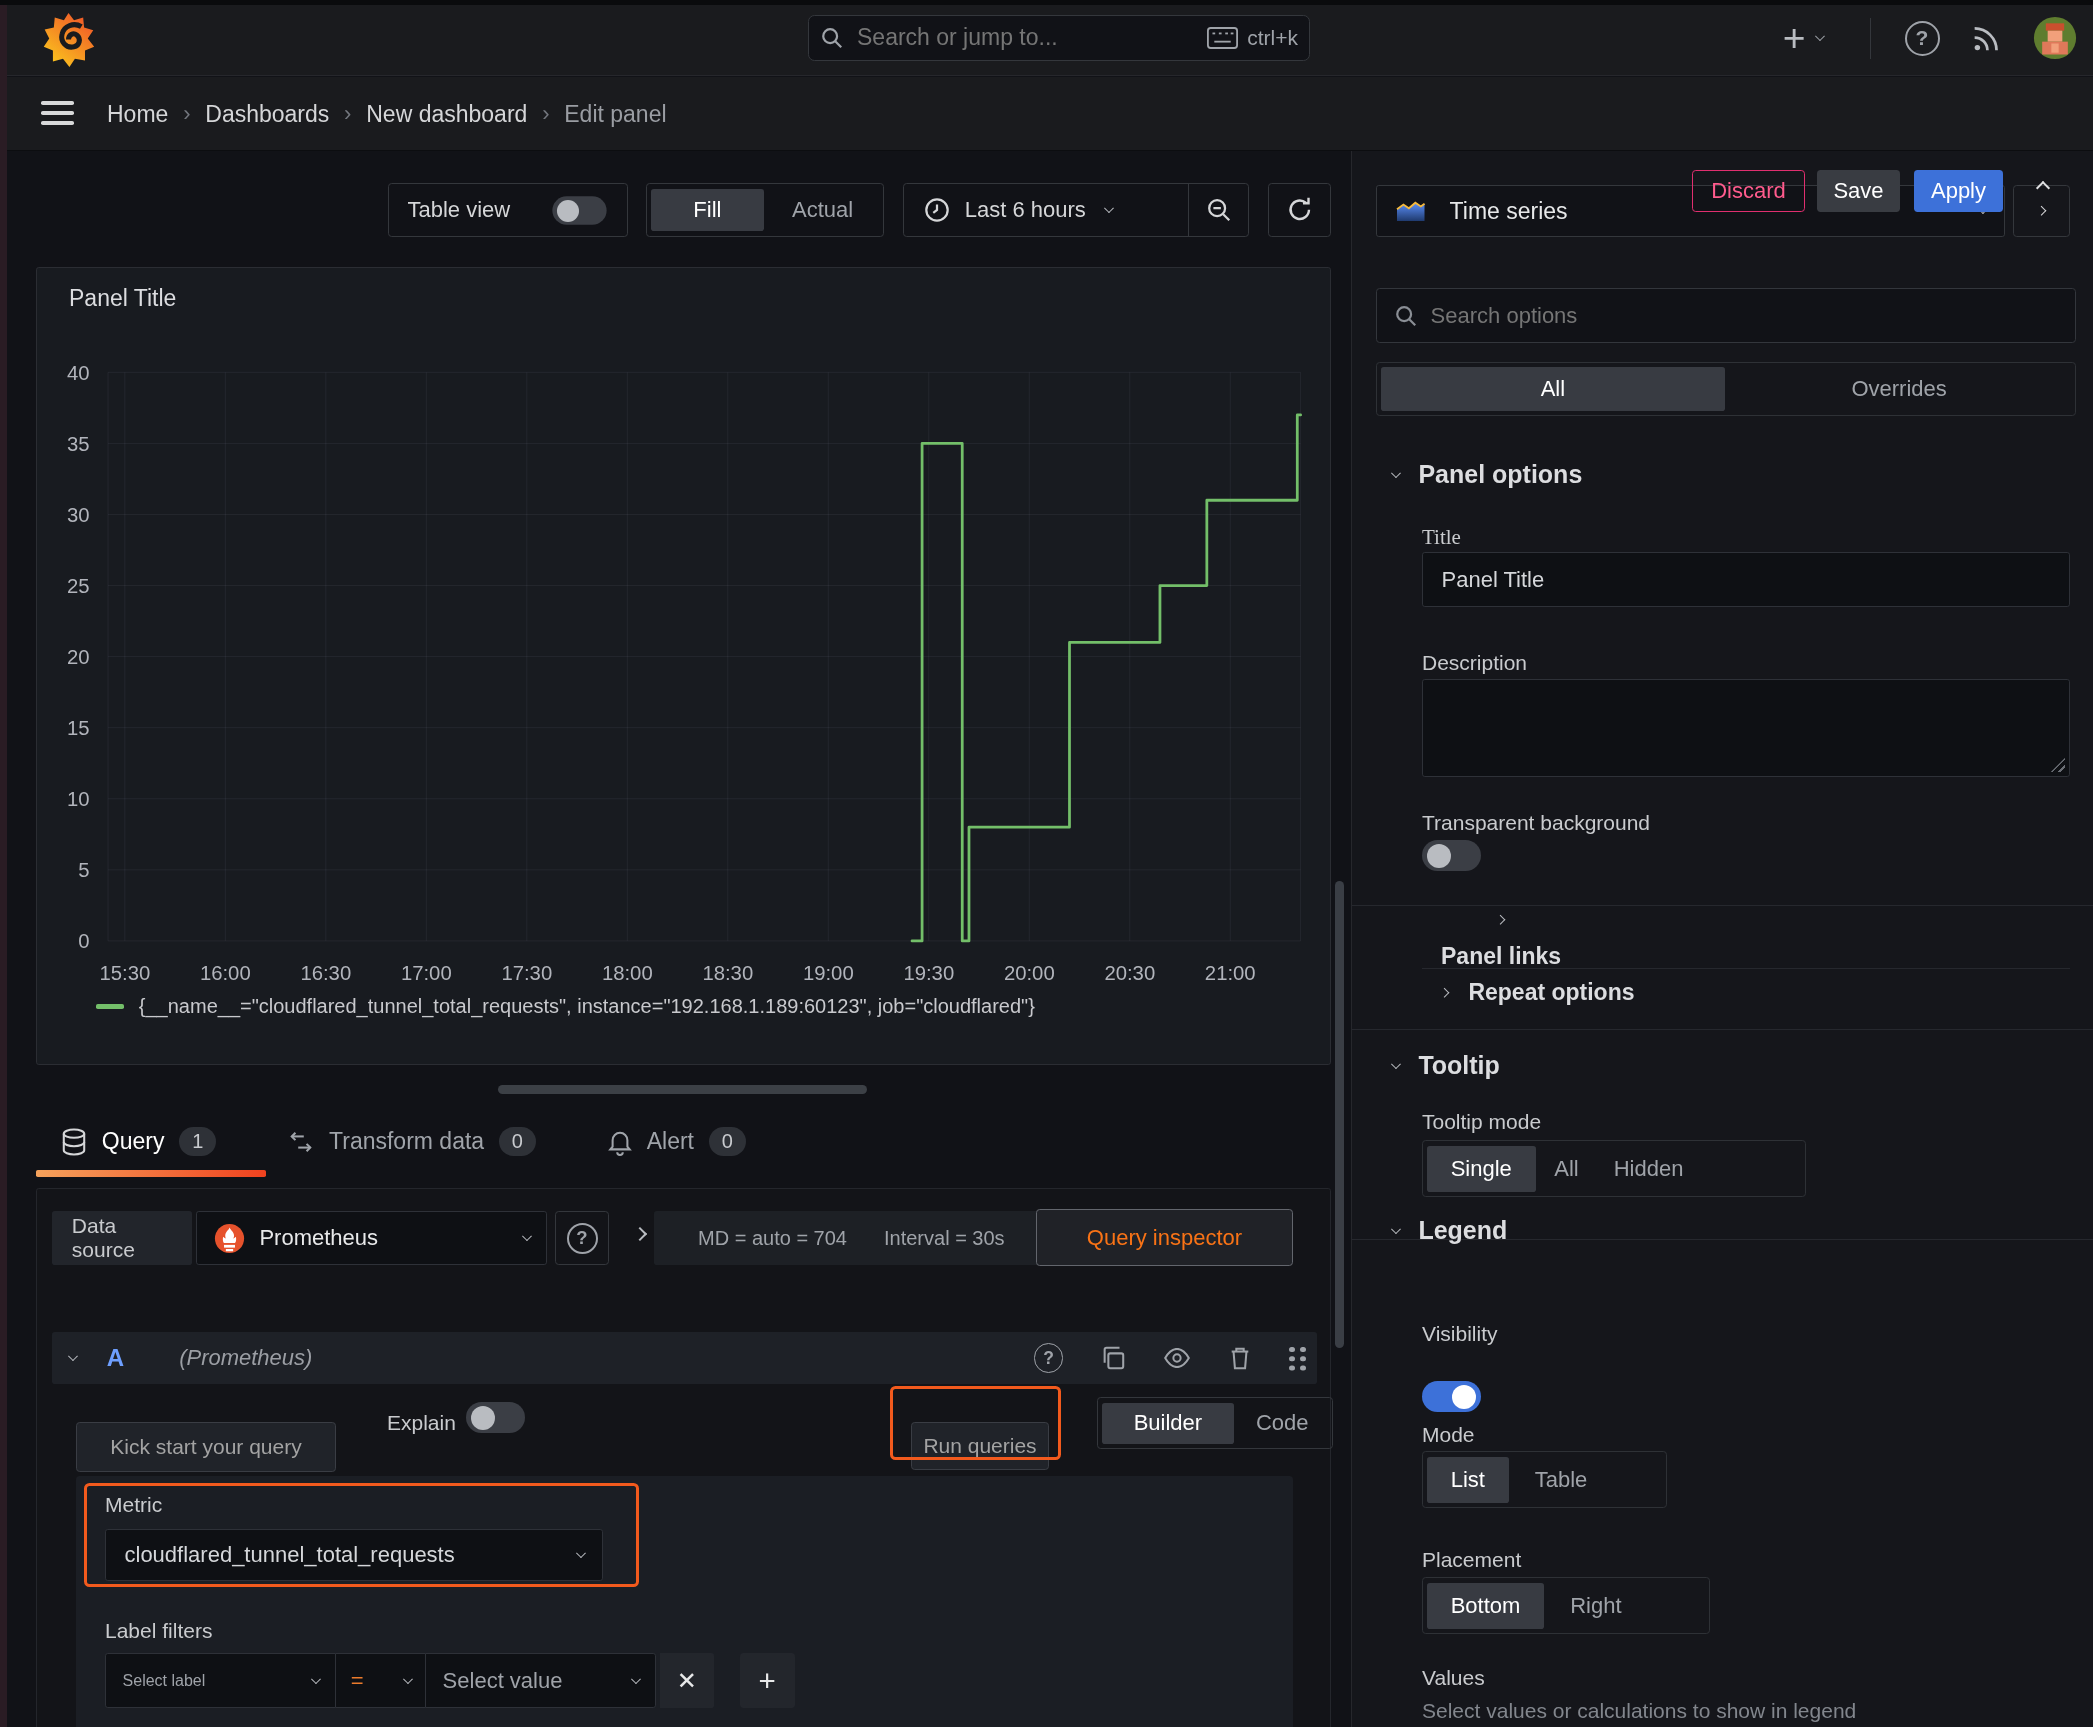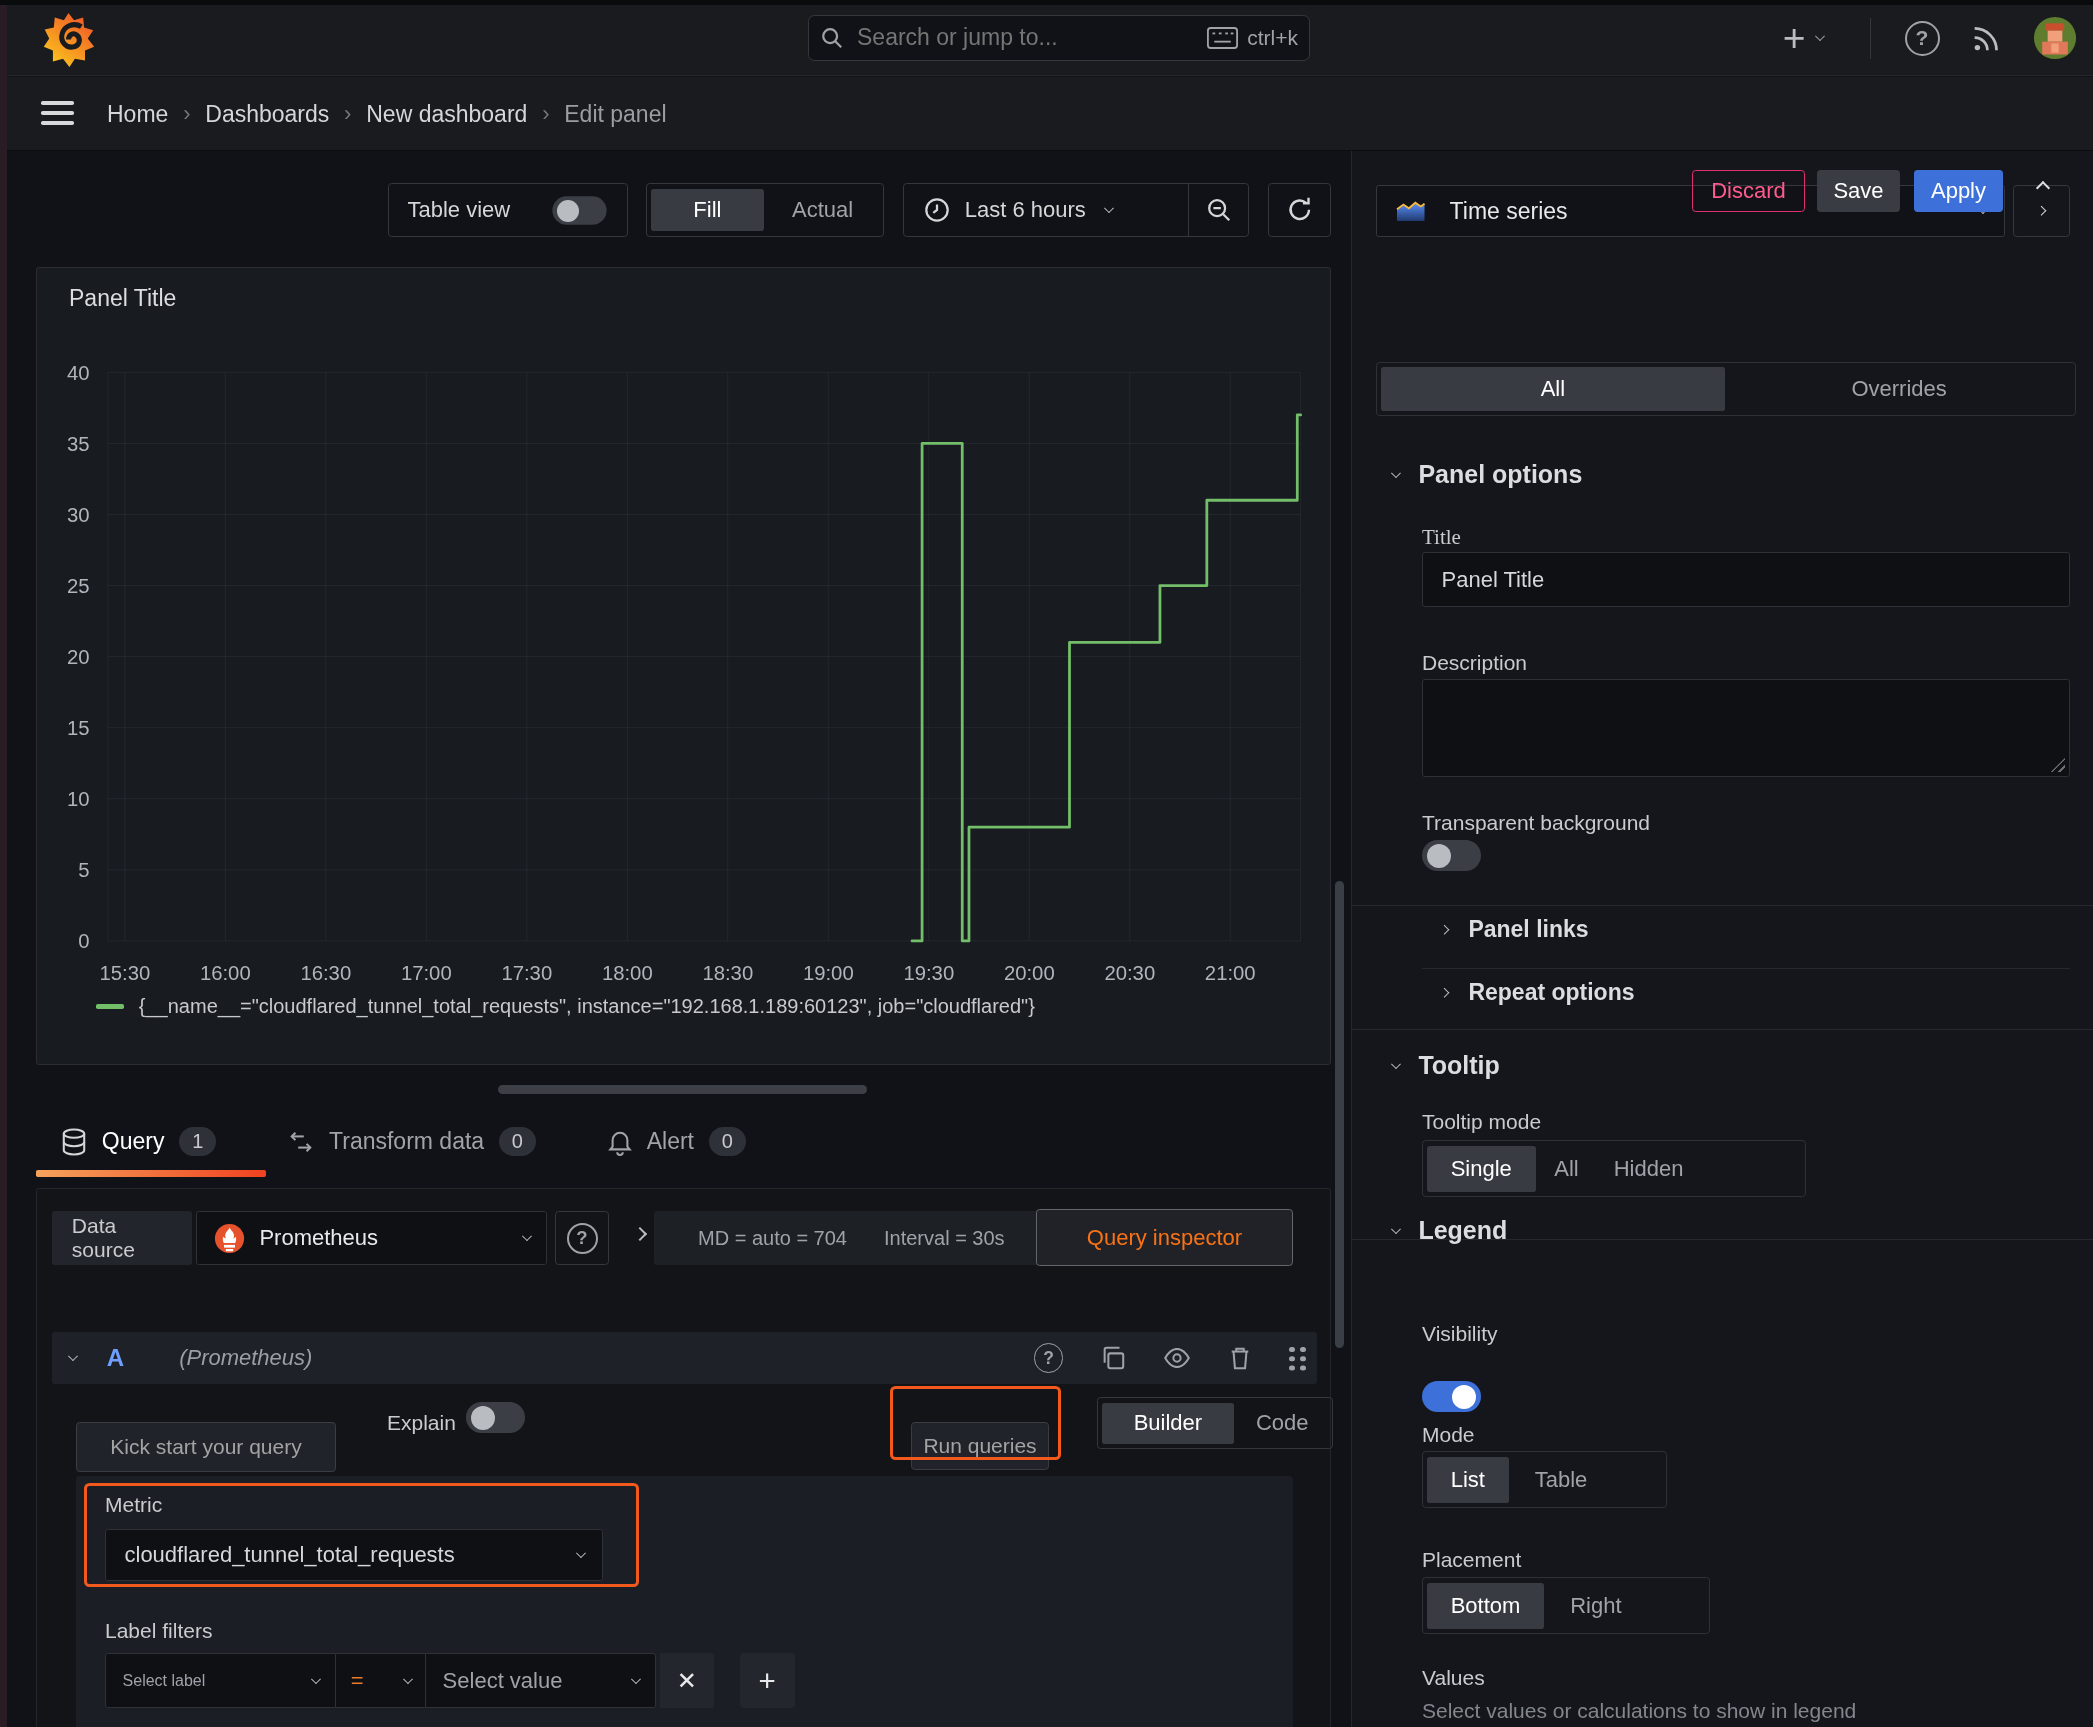--- a/index.html
+++ b/index.html
@@ -427,20 +427,29 @@
           <path fill="none" stroke="#f6b93b" stroke-width="2" d="M1 10 L8 5 L14 9 L21 3 L27 7 L31 4"></path>
           </svg>
       </span>
       <span style="font-size:23px;color:#e8e9ea;flex:1;margin-left:8px;">Time series</span>
       <span class="chev down sm" style="color:#b9bcc1;"></span>
     </div>
     <div class="abs btn" style="left:661px;top:37px;width:57px;height:52px;border:0.9px solid #34373c;color:#d5d6d8;">
         <span class="chev right sm"></span>
       </div>
 
+    <div class="abs" style="left:24px;top:140px;width:700px;height:55px;background:#111217;border:0.9px solid #33363c;border-radius:3.7px;display:flex;align-items:center;padding:0 16.6px;gap:13px;">
+      <span>
+        <svg width="24" height="24" viewBox="0 0 26 26" fill="none" stroke="#8a8e95" stroke-width="2.4">
+          <circle cx="11" cy="11" r="7.5"></circle>
+            <line x1="16.5" y1="16.5" x2="23" y2="23"></line>
+          </svg>
+      </span>
+      <input class="opt-input" style="flex: 1 1 0%; border: none; background: transparent; padding: 0px; color: rgb(138, 142, 149);" placeholder="Search options">
+    </div>
 
     <div class="abs seg-group" style="left:24px;top:214px;width:700px;height:54px;border-color:#2e3136;">
       <div class="seg sel" style="height:44px;flex:1;">All</div>
       <div class="seg" style="height:44px;flex:1;">Overrides</div>
     </div>
 
     <div class="abs sec-head" style="left:39px;top:312px;">
       <span class="chev down sm" style="color:#b9bcc1;"></span>
       <span>Panel options</span>
     </div>
@@ -451,21 +460,21 @@
       <div class="abs" style="right:3.7px;bottom:3.7px;width:14.8px;height:14.8px;
         background:repeating-linear-gradient(135deg,transparent 0 3.7px,#6a6e75 3.7px 5.5px);
         clip-path:polygon(100% 0,100% 100%,0 100%);"></div>
     </div>
     <span class="abs label-sm" style="left:70px;top:663px;">Transparent background</span>
     <div class="toggle abs" style="left:70px;top:692px;">
         <div class="knob"></div>
       </div>
 
     <div class="sb-divider" style="top:757px;"></div>
-    <div class="abs sec-head" style="left:89px;top:768px;font-size:23px;font-weight:600;">
+    <div class="abs sec-head" style="left:89px;top:768px;font-size:23px;font-weight:600;flex-direction:column;">
       <span class="chev right sm" style="color:#b9bcc1;"></span>
       <span>Panel links</span>
     </div>
     <div class="sb-divider inset" style="top:820px;"></div>
     <div class="abs sec-head" style="left:89px;top:831px;font-size:23px;font-weight:600;">
       <span class="chev right sm" style="color:#b9bcc1;"></span>
       <span>Repeat options</span>
     </div>
 
     <div class="sb-divider" style="top:881px;"></div>

